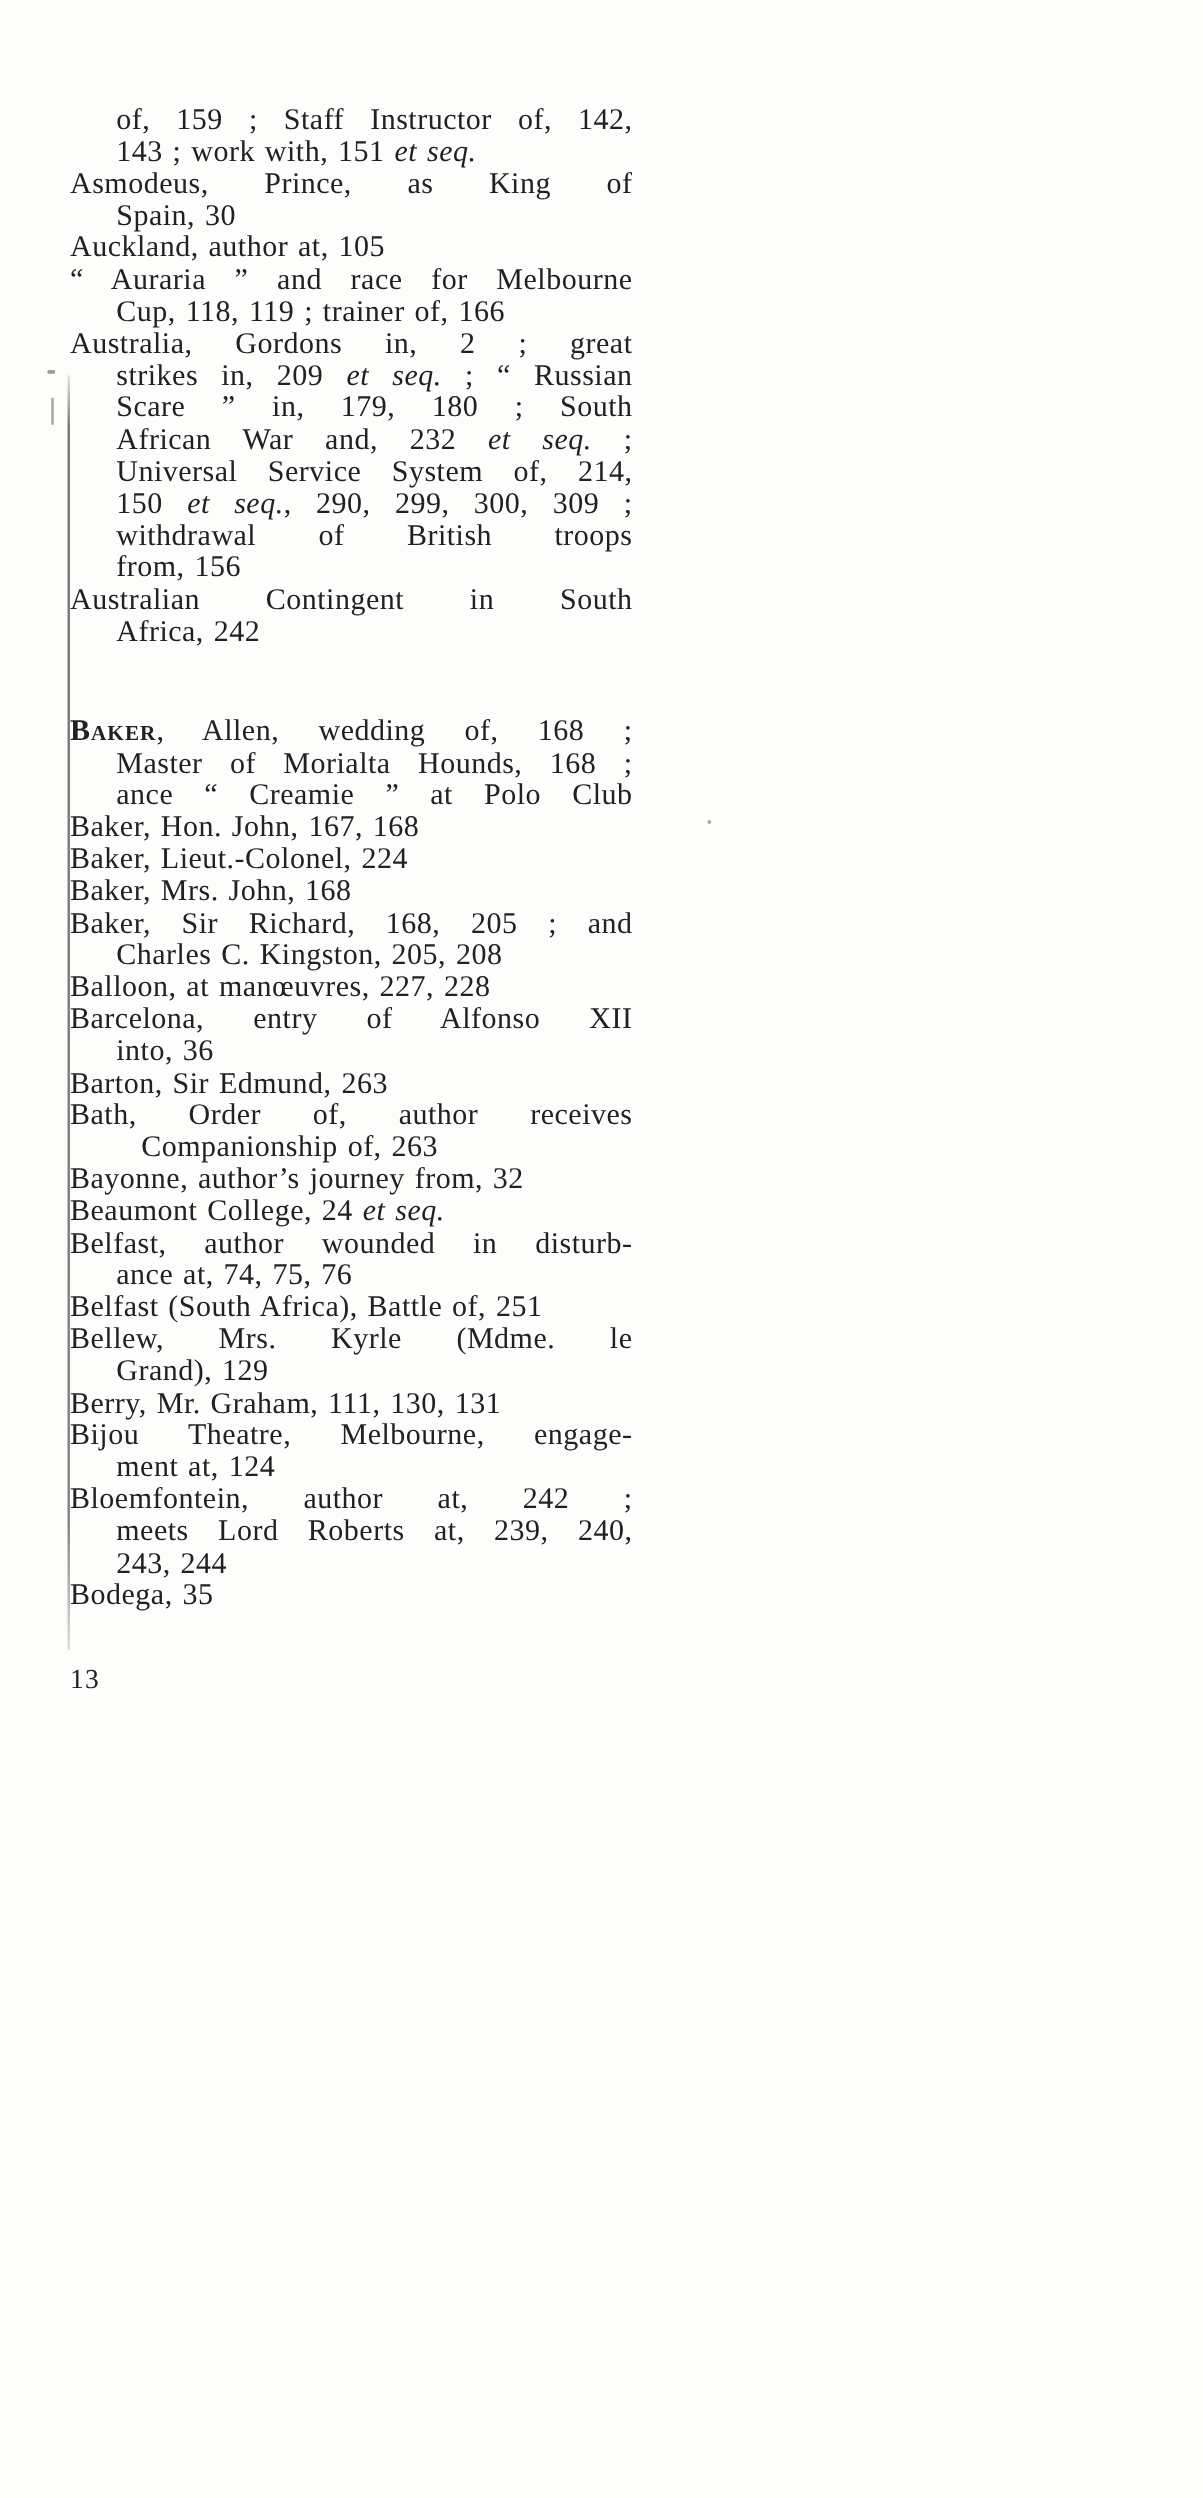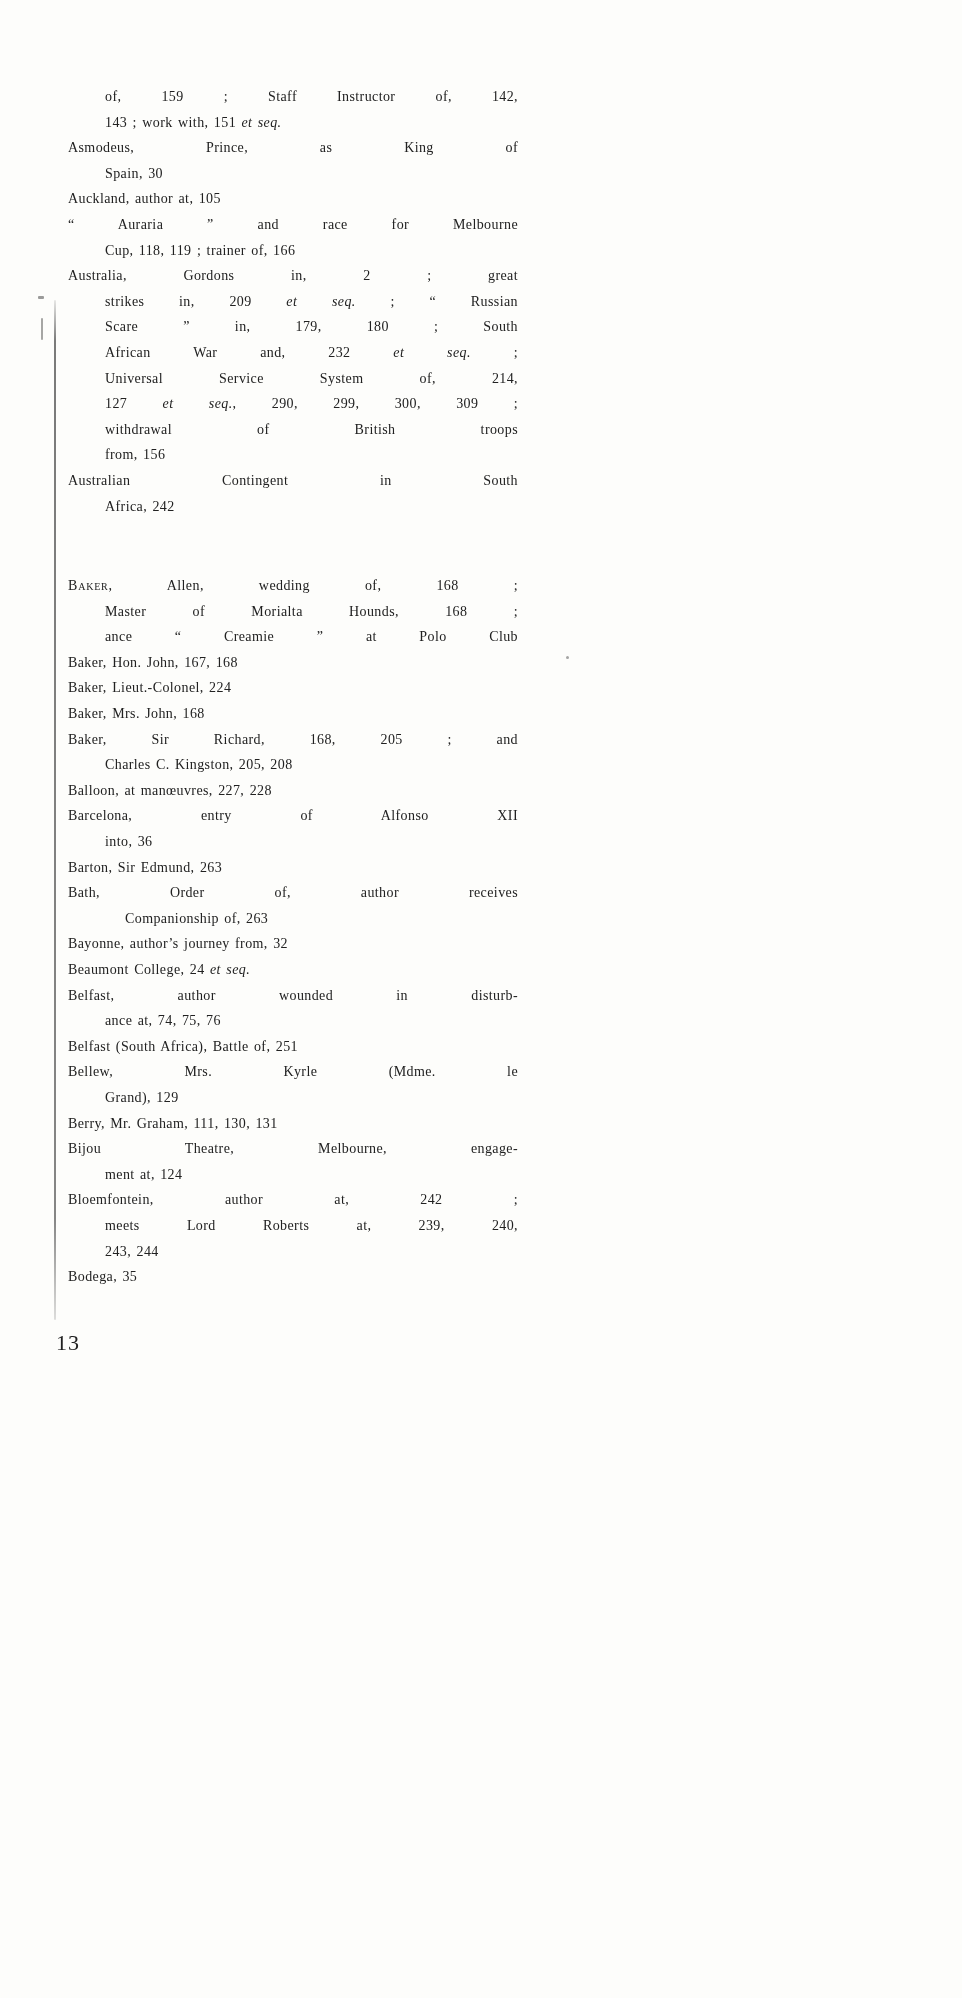--- a/index.html
+++ b/index.html
@@ -14,41 +14,41 @@
     font-family: "Liberation Serif", "DejaVu Serif", serif;
     overflow: hidden;
   }
   .page {
     position: absolute;
     inset: 0;
     background: var(--paper, #fdfdfb);
   }
   .text-block {
     position: absolute;
-    left: 68px;
+    left: 56px;
     top: 84px;
     width: 450px;
     color: var(--ink, #212121);
-    font-size: 14px;
+    font-size: 24px;
     line-height: 25.6px;
     letter-spacing: 0.4px;
     word-spacing: 1.5px;
   }
   .line {
     text-align: justify;
     text-align-last: left;
   }
   .line.just {
     text-align-last: justify;
   }
   .line.ind1 { padding-left: 37px; }
   .line.ind2 { padding-left: 57px; }
   .line.gap  { margin-top: 54px; }
   .i  { font-style: italic; }
-  .sc { font-variant: small-caps; letter-spacing: 0.8px; }
+  .sc { font-variant: small-caps; letter-spacing: 0.8px; font-weight: bold; }
   .page-number {
     position: absolute;
     left: 56px;
     top: 1330px;
     font-size: 22px;
     color: var(--ink, #212121);
     letter-spacing: 1px;
     text-align: right;
   }
   
@@ -108,21 +108,21 @@
       <div class="line ind0 just"><span>Asmodeus, Prince, as King of</span></div>
       <div class="line ind1"><span>Spain, 30</span></div>
       <div class="line ind0"><span>Auckland, author at, 105</span></div>
       <div class="line ind0 just"><span>“ Auraria ” and race for Melbourne</span></div>
       <div class="line ind1"><span>Cup, 118, 119 ; trainer of, 166</span></div>
       <div class="line ind0 just"><span>Australia, Gordons in, 2 ; great</span></div>
       <div class="line ind1 just"><span>strikes in, 209 </span><span class="i">et seq.</span><span> ; “ Russian</span></div>
       <div class="line ind1 just"><span>Scare ” in, 179, 180 ; South</span></div>
       <div class="line ind1 just"><span>African War and, 232 </span><span class="i">et seq.</span><span> ;</span></div>
       <div class="line ind1 just"><span>Universal Service System of, 214,</span></div>
-      <div class="line ind1 just"><span>127 </span><span class="i">et seq.</span><span>, 290, 299, 300, 309 ;</span></div>
+      <div class="line ind1 just"><span>150 </span><span class="i">et seq.</span><span>, 290, 299, 300, 309 ;</span></div>
       <div class="line ind1 just"><span>withdrawal of British troops</span></div>
       <div class="line ind1"><span>from, 156</span></div>
       <div class="line ind0 just"><span>Australian Contingent in South</span></div>
       <div class="line ind1"><span>Africa, 242</span></div>
       <div class="line ind0 just gap"><span class="sc">Baker</span><span>, Allen, wedding of, 168 ;</span></div>
       <div class="line ind1 just"><span>Master of Morialta Hounds, 168 ;</span></div>
       <div class="line ind1 just"><span>ance “ Creamie ” at Polo Club</span></div>
       <div class="line ind0"><span>Baker, Hon. John, 167, 168</span></div>
       <div class="line ind0"><span>Baker, Lieut.-Colonel, 224</span></div>
       <div class="line ind0"><span>Baker, Mrs. John, 168</span></div>

